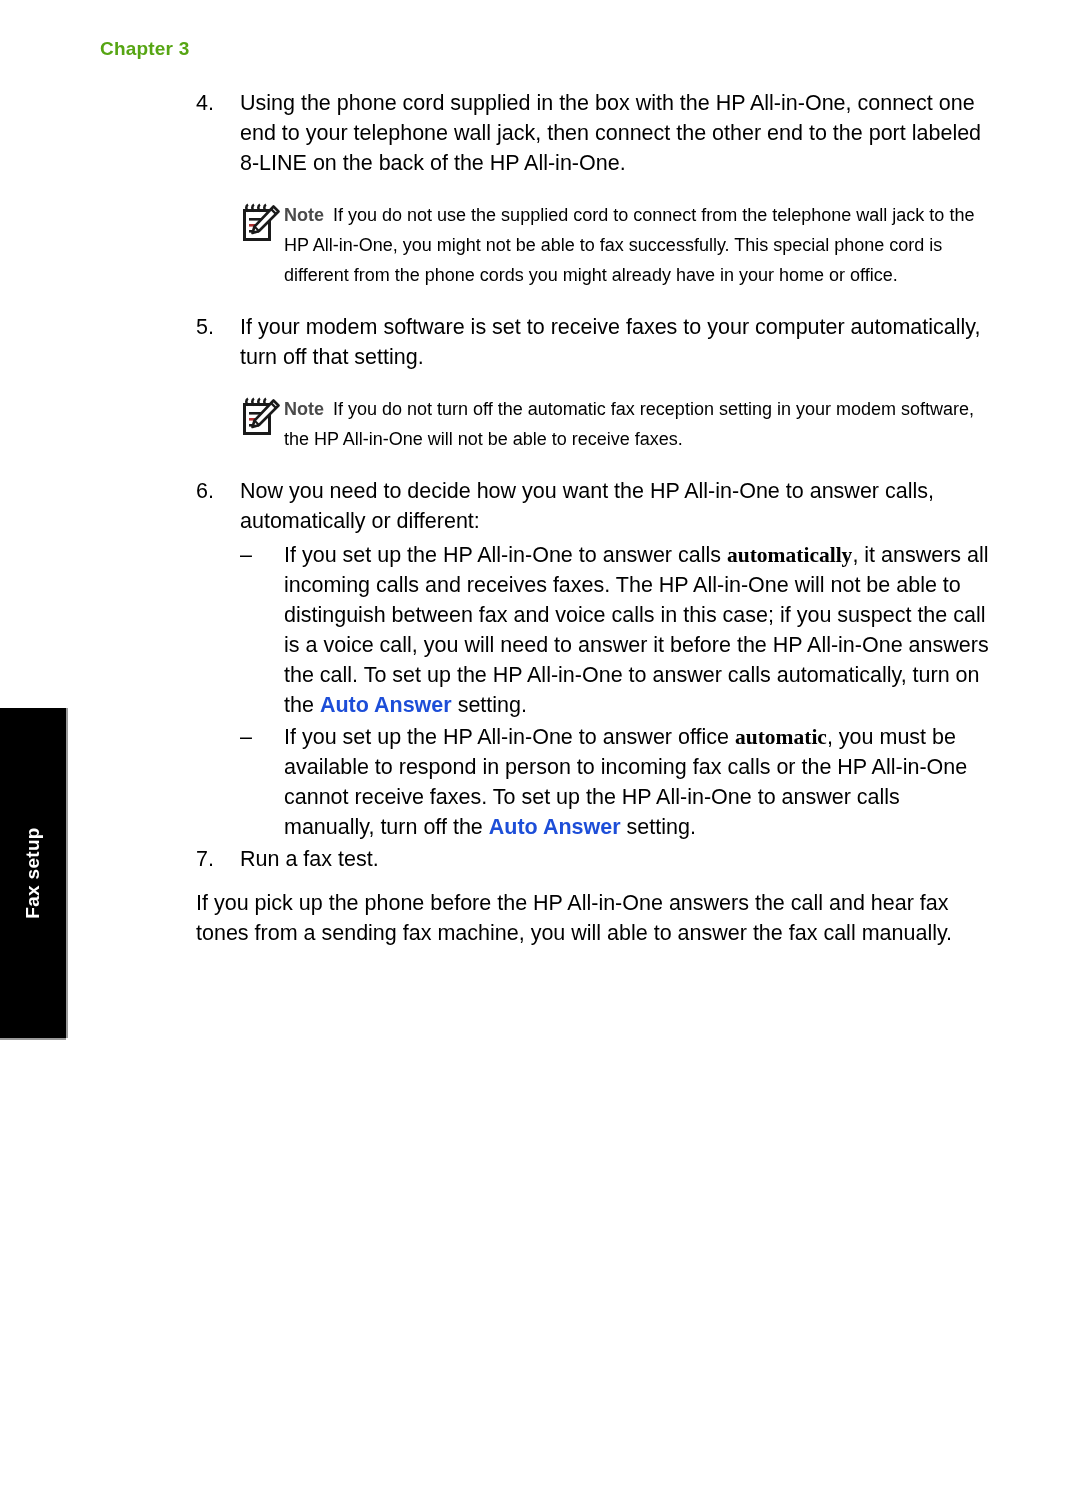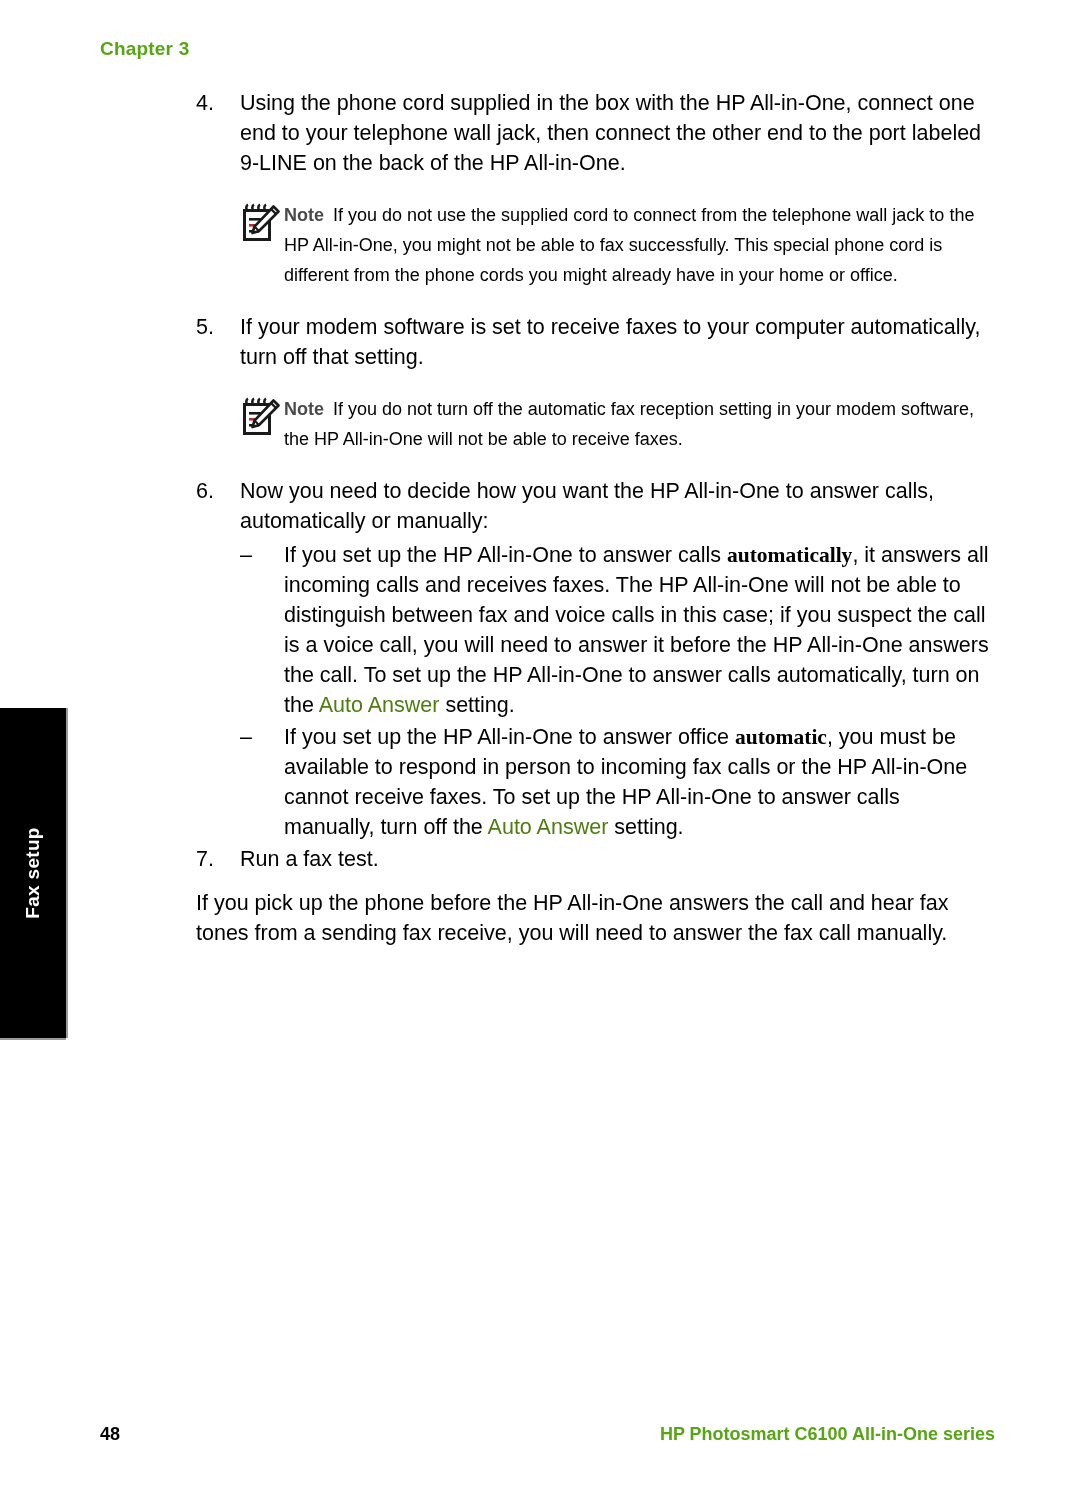--- a/index.html
+++ b/index.html
@@ -127,22 +127,22 @@
   }
 
   .para {
     font-size: 21.5px;
     line-height: 30px;
     margin-top: 14px;
   }
 
   b, .bold { font-weight: bold; font-family: Liberation Serif, serif; }
   .ui-term {
-    color: #4d7c0f;
-    font-weight: normal;
+    color: #1d4ed8;
+    font-weight: bold;
   }
 
   
   .footer {
     position: absolute;
     left: 100px;
     right: 85px;
     top: 1424px;
     display: flex;
     justify-content: space-between;
@@ -167,21 +167,21 @@
   <div class="chapter-header">Chapter 3</div>
 
   <div class="side-tab">
     <div class="side-tab-label">Fax setup</div>
   </div>
 
   <div class="content">
 
     <div class="step">
       <div class="step-num">4.</div>
-      <div class="step-body">Using the phone cord supplied in the box with the HP All-in-One, connect one end to your telephone wall jack, then connect the other end to the port labeled 9-LINE on the back of the HP All-in-One.</div>
+      <div class="step-body">Using the phone cord supplied in the box with the HP All-in-One, connect one end to your telephone wall jack, then connect the other end to the port labeled 8-LINE on the back of the HP All-in-One.</div>
     </div>
 
     <div class="note">
       <div class="note-icon">
         <svg viewBox="0 0 42 42" xmlns="http://www.w3.org/2000/svg">
           <rect x="4.5" y="8.5" width="25" height="29" fill="#ffffff" stroke="#1a1a1a" stroke-width="3"></rect>
           <rect x="9" y="16" width="16" height="2.6" fill="#1a1a1a"></rect>
           <rect x="9" y="22" width="16" height="2.6" fill="#b03030"></rect>
           <rect x="9" y="28" width="10" height="2.6" fill="#1a1a1a"></rect>
           <path d="M8 9 a2.6 3.4 0 0 1 0 -6.4" fill="none" stroke="#1a1a1a" stroke-width="2.6"></path>
@@ -219,40 +219,36 @@
           <path d="M14.5 24.5 L19 29" stroke="#1a1a1a" stroke-width="2"></path>
         </svg>
       </div>
       <div class="note-body">
         <span class="note-label">Note</span><span>If you do not turn off the automatic fax reception setting in your modem software, the HP All-in-One will not be able to receive faxes.</span>
       </div>
     </div>
 
     <div class="step" style="margin-bottom:4px;">
       <div class="step-num">6.</div>
-      <div class="step-body">Now you need to decide how you want the HP All-in-One to answer calls, automatically or manually:</div>
+      <div class="step-body">Now you need to decide how you want the HP All-in-One to answer calls, automatically or different:</div>
     </div>
 
     <div class="subitem">
       <div class="subitem-dash">–</div>
       <div class="subitem-body"><span>If you set up the HP All-in-One to answer calls </span><b>automatically</b><span>, it answers all incoming calls and receives faxes. The HP All-in-One will not be able to distinguish between fax and voice calls in this case; if you suspect the call is a voice call, you will need to answer it before the HP All-in-One answers the call. To set up the HP All-in-One to answer calls automatically, turn on the </span><span class="ui-term">Auto Answer</span><span> setting.</span></div>
     </div>
 
     <div class="subitem">
       <div class="subitem-dash">–</div>
       <div class="subitem-body"><span>If you set up the HP All-in-One to answer office </span><b>automatic</b><span>, you must be available to respond in person to incoming fax calls or the HP All-in-One cannot receive faxes. To set up the HP All-in-One to answer calls manually, turn off the </span><span class="ui-term">Auto Answer</span><span> setting.</span></div>
     </div>
 
     <div class="step" style="margin-top:2px; margin-bottom:0;">
       <div class="step-num">7.</div>
       <div class="step-body">Run a fax test.</div>
     </div>
 
-    <div class="para">If you pick up the phone before the HP All-in-One answers the call and hear fax tones from a sending fax receive, you will need to answer the fax call manually.</div>
+    <div class="para">If you pick up the phone before the HP All-in-One answers the call and hear fax tones from a sending fax machine, you will able to answer the fax call manually.</div>
 
   </div>
 
-  <div class="footer">
-    <div class="footer-page">48</div>
-    <div class="footer-product">HP Photosmart C6100 All-in-One series</div>
-  </div>
 
 </div>
 
 </body></html>

